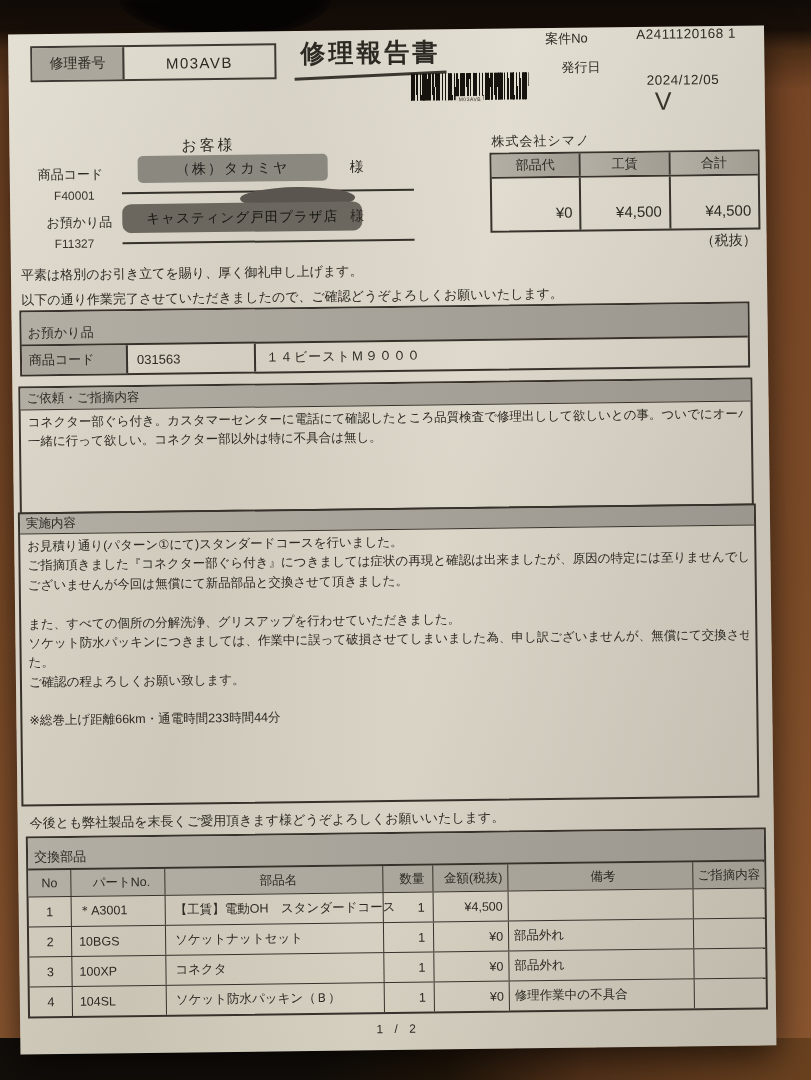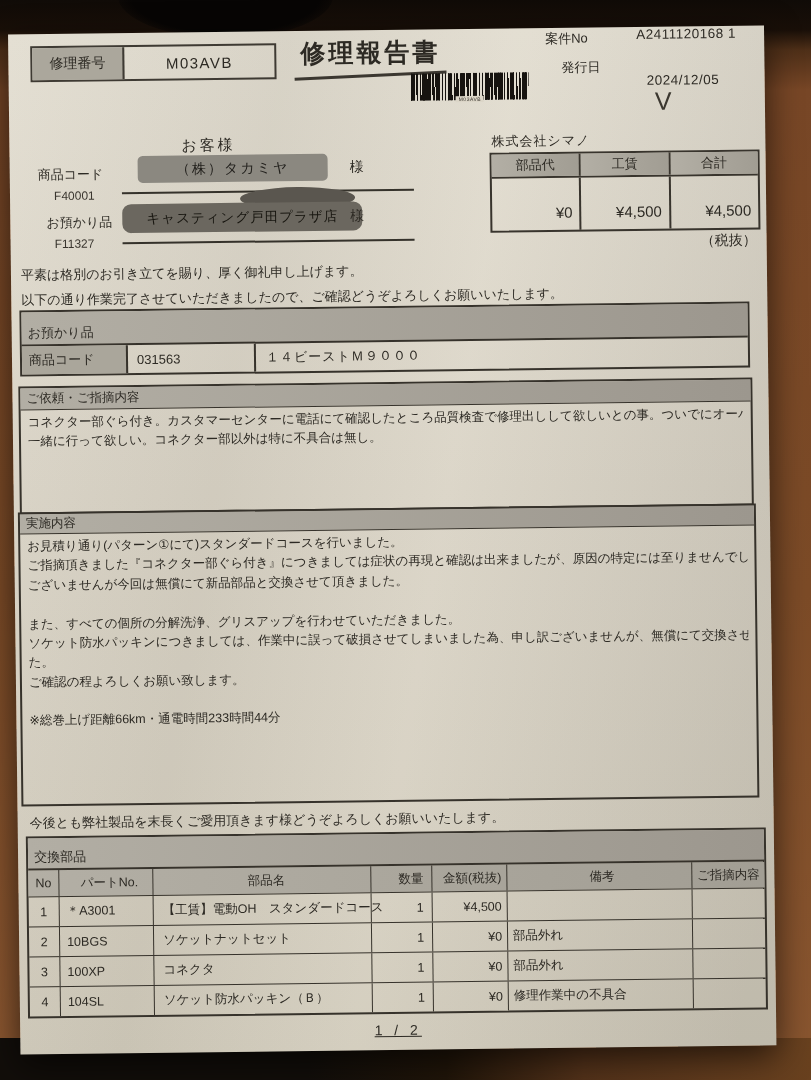--- a/index.html
+++ b/index.html
@@ -85,29 +85,29 @@
   .body-lines div { white-space:nowrap; overflow:hidden; }
 
   
   .p-head, .p-row { display:flex; }
   .p-head { height:28px; background:linear-gradient(90deg,#b3afa5,#a29e94); border-top:2px solid #36322b; }
   .p-head .pc { display:flex; align-items:center; justify-content:center; font-size:12.5px; }
   .p-row { height:30px; }
   .p-row + .p-row, .p-row:first-of-type { border-top:1.5px solid #36322b; }
   .p-row .pc { display:flex; align-items:center; font-size:12.5px; }
   .pc + .pc { border-left:1.5px solid #36322b; }
-  .pc.c0 { width:30px; justify-content:center; }
+  .pc.c0 { width:42px; justify-content:center; }
   .pc.c1 { width:94px; padding-left:7px; }
   .pc.c2 { width:218px; padding-left:9px; }
-  .pc.c3 { width:61px; justify-content:flex-end; padding-right:8px; }
+  .pc.c3 { width:50px; justify-content:flex-end; padding-right:8px; }
   .pc.c4 { width:75px; justify-content:flex-end; padding-right:5px; }
   .pc.c5 { width:185px; padding-left:5px; }
   .pc.c6 { flex:1; justify-content:center; }
 
-  .page-num { left:50%; transform:translateX(-50%); top:992px; font-size:14px; letter-spacing:4px;text-decoration:underline; }
+  .page-num { left:50%; transform:translateX(-50%); top:992px; font-size:12px; letter-spacing:4px; }
 </style>
 </head>
 <body>
 
 <div class="scene">
   <div class="dark-blob"></div>
   <div class="bottom-band"></div>
 
   <div class="paper">
 

